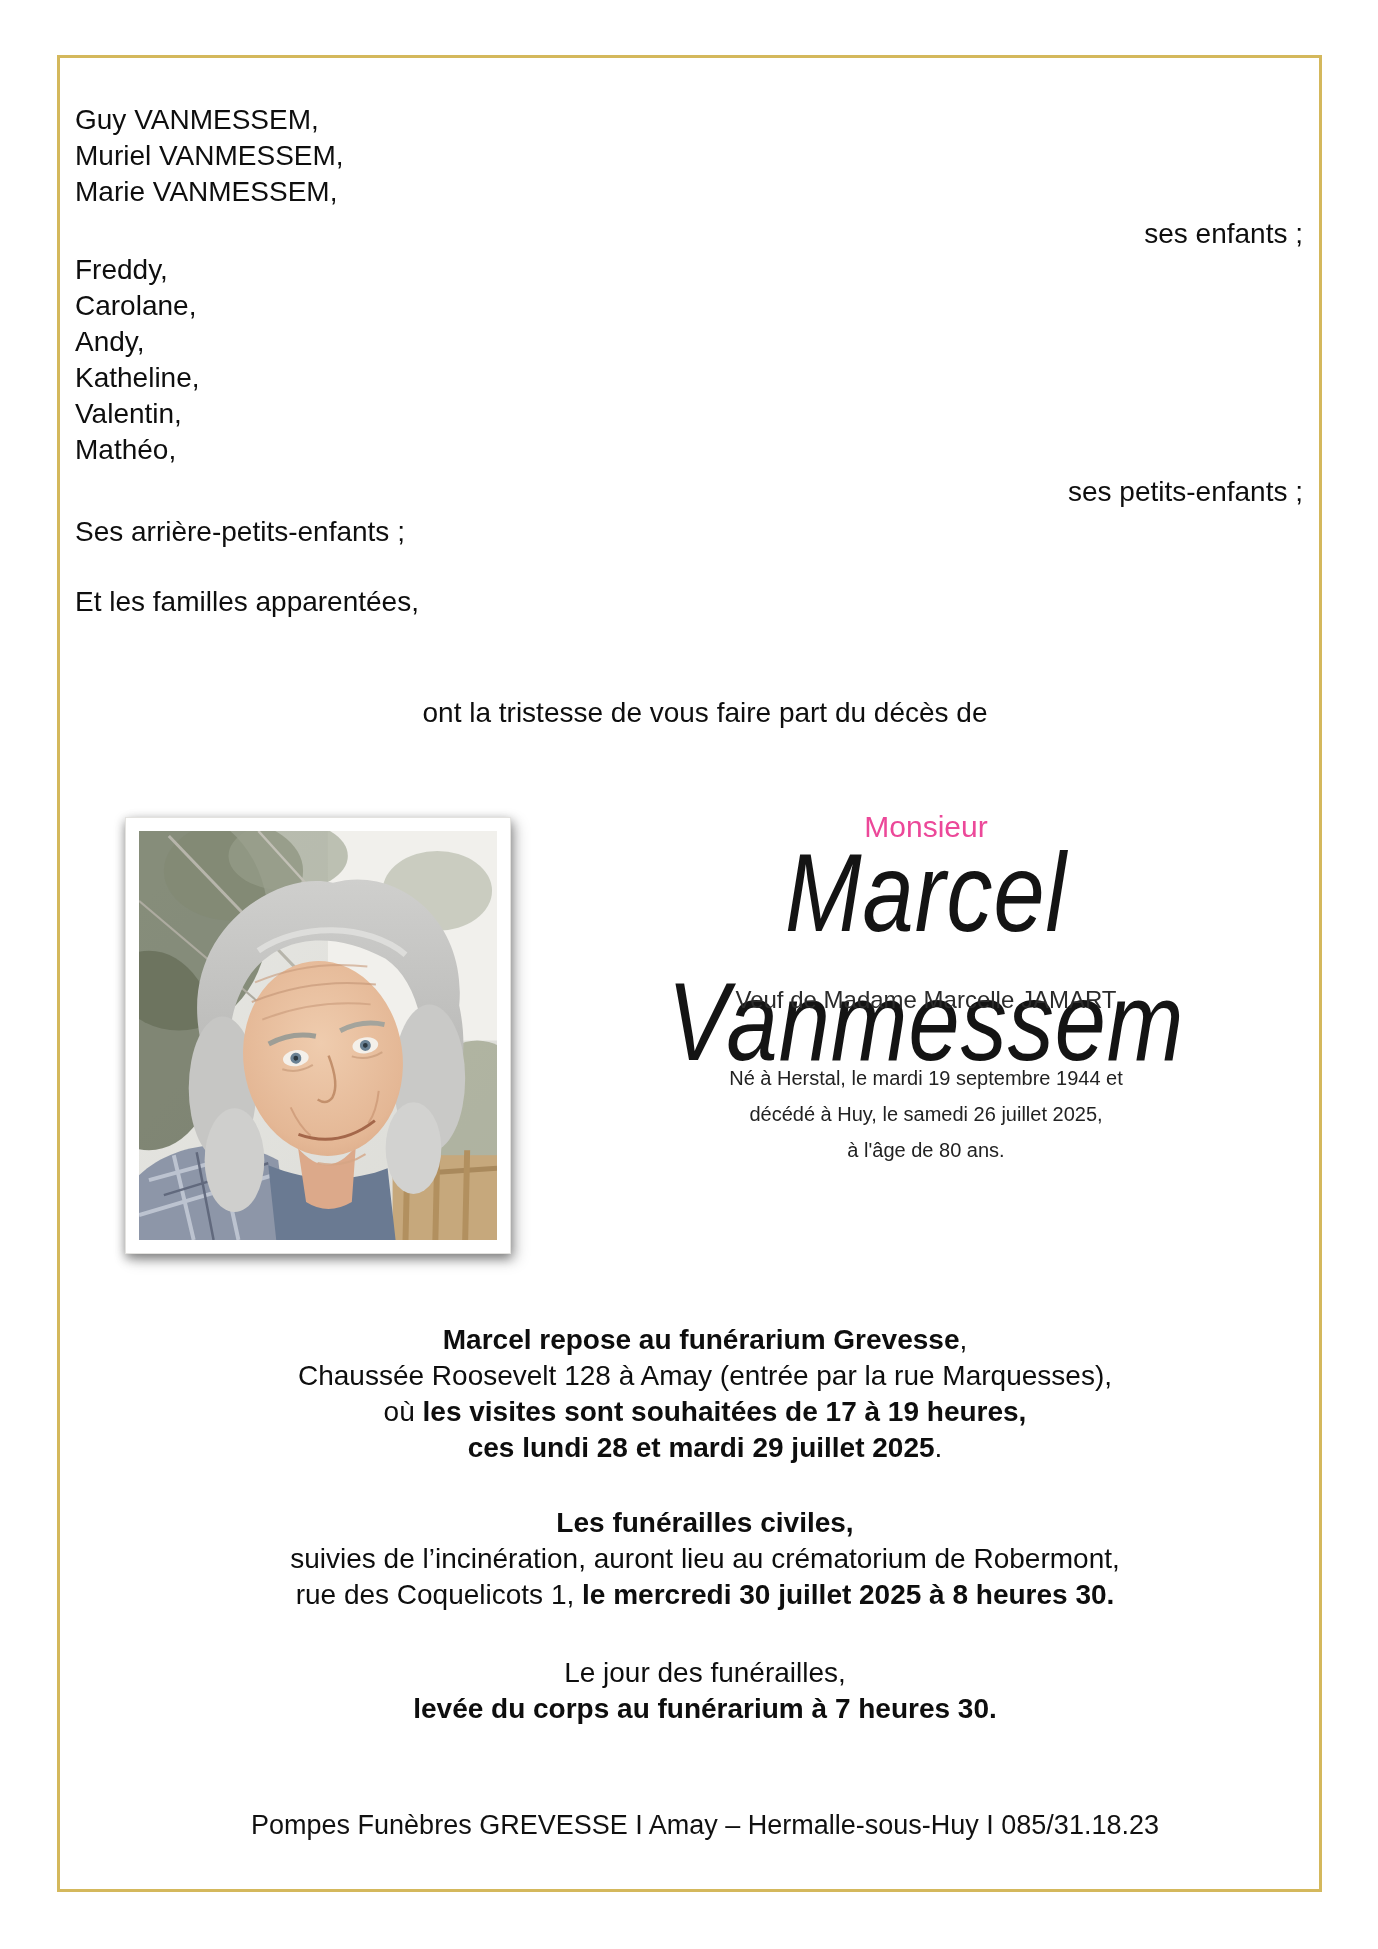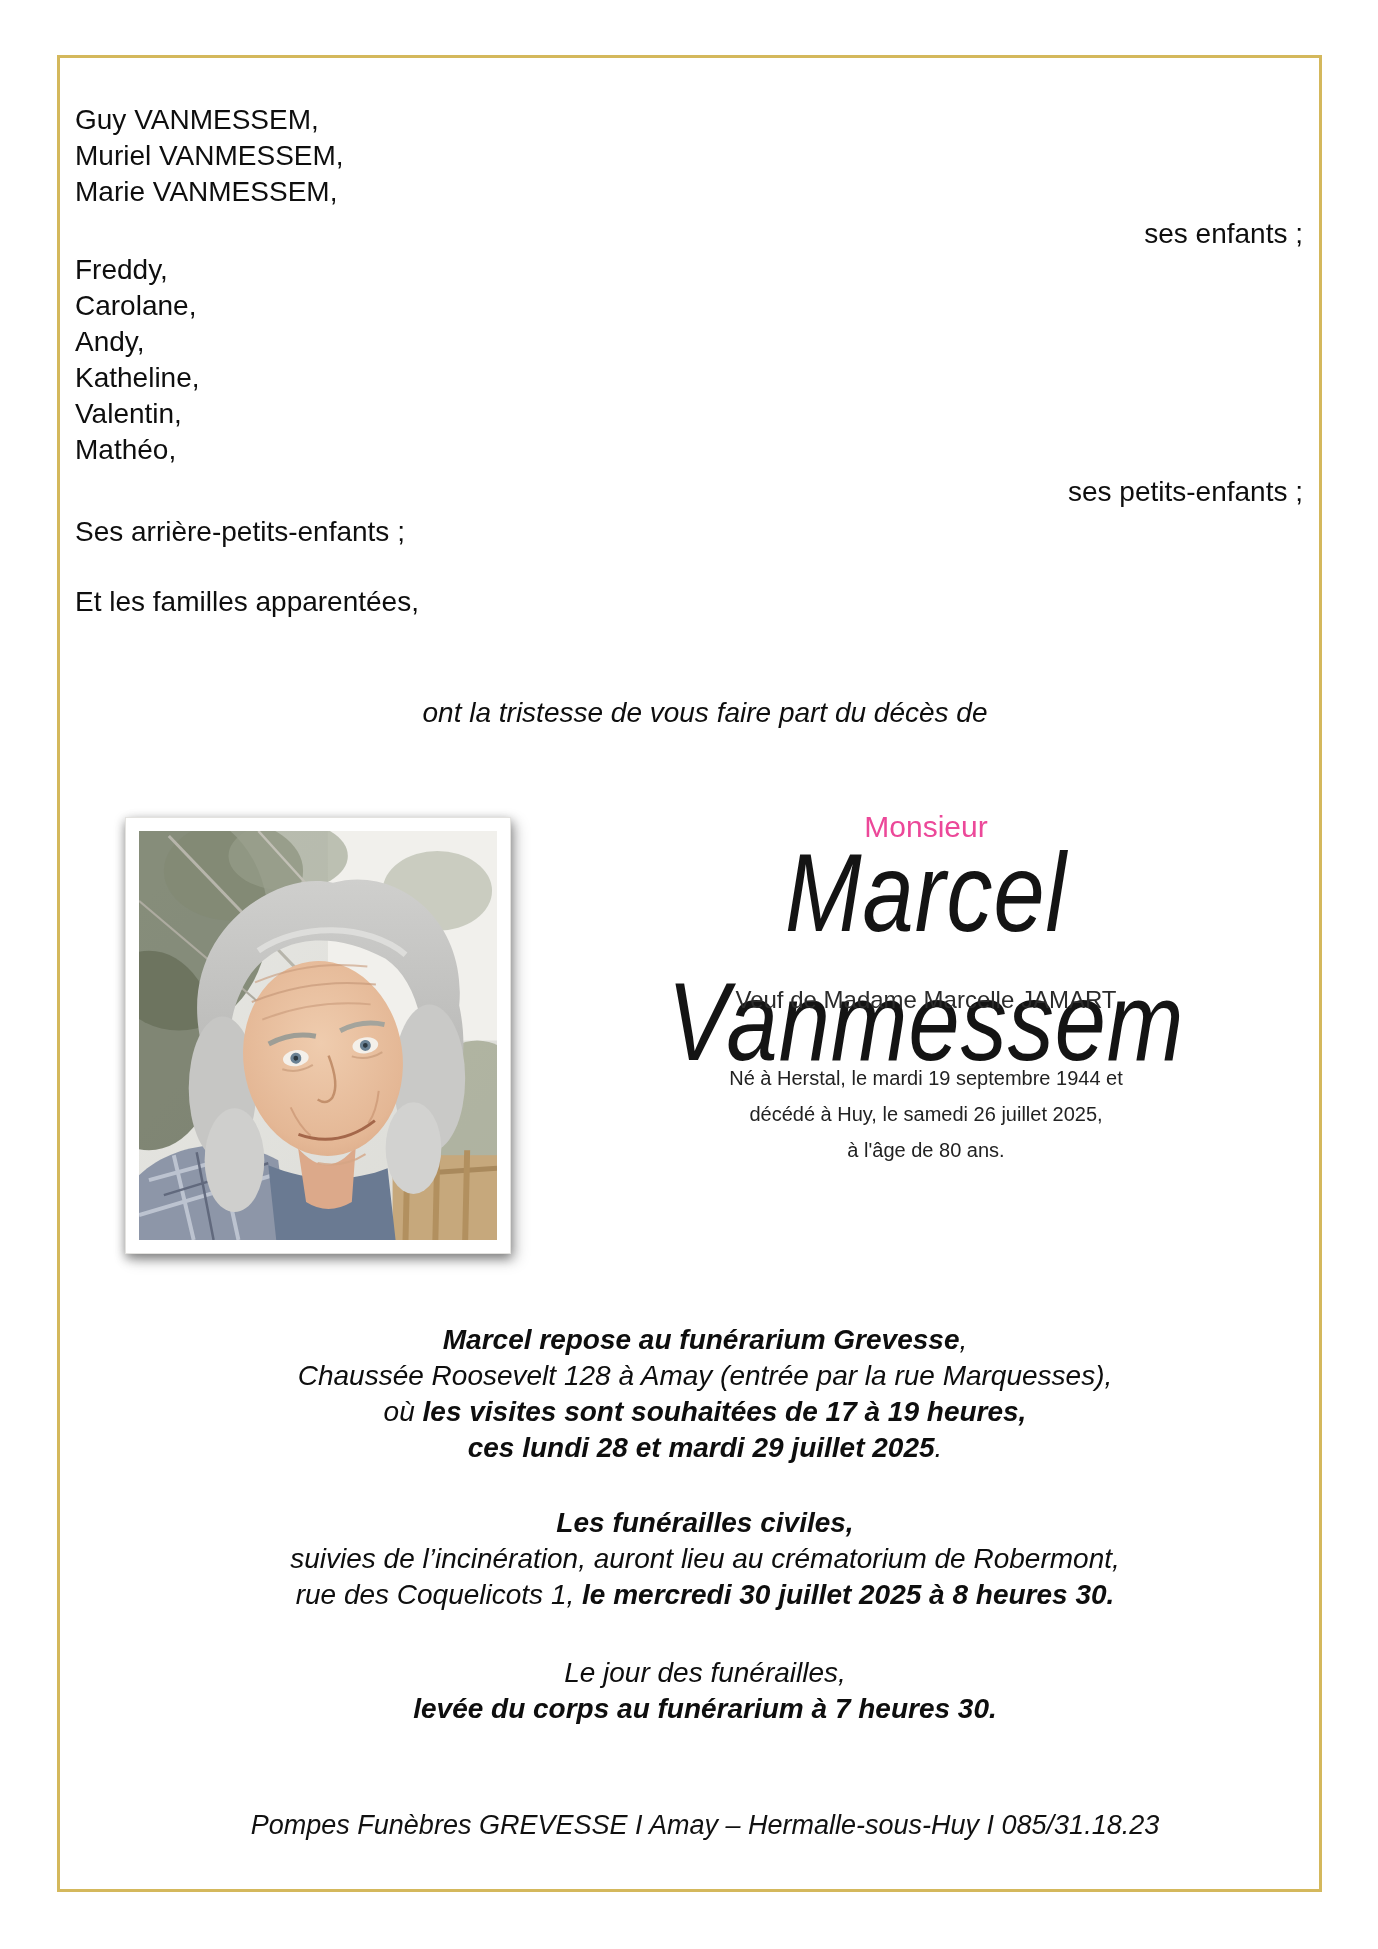--- a/index.html
+++ b/index.html
@@ -15,21 +15,21 @@
     border:3px solid #d4b85c;box-sizing:border-box;
   }
   
   .family{left:75px;top:70px;width:1228px;margin-top:32px;}
   .fam-row{height:36px;line-height:36px;font-size:28px;white-space:pre;}
   .fam-row.right{text-align:right;}
   .mt6{margin-top:6px;}
   .mt4{margin-top:4px;}
   .mt34{margin-top:34px;}
   
-  .center-col{left:60px;width:1290px;text-align:center;font-style:italic;}
+  .center-col{left:60px;width:1290px;text-align:center;}
   .line{height:36px;line-height:36px;font-size:28px;}
   .b{font-weight:bold;}
   
   .photo-frame{
     left:125px;top:817px;width:386px;height:437px;box-sizing:border-box;
     background:#ffffff;padding:13px;border:1px solid #e3e2df;
     box-shadow:0 4px 10px rgba(0,0,0,0.40), 5px 6px 14px rgba(0,0,0,0.22);
   }
   .photo-frame svg{display:block;width:100%;height:100%;}
   

